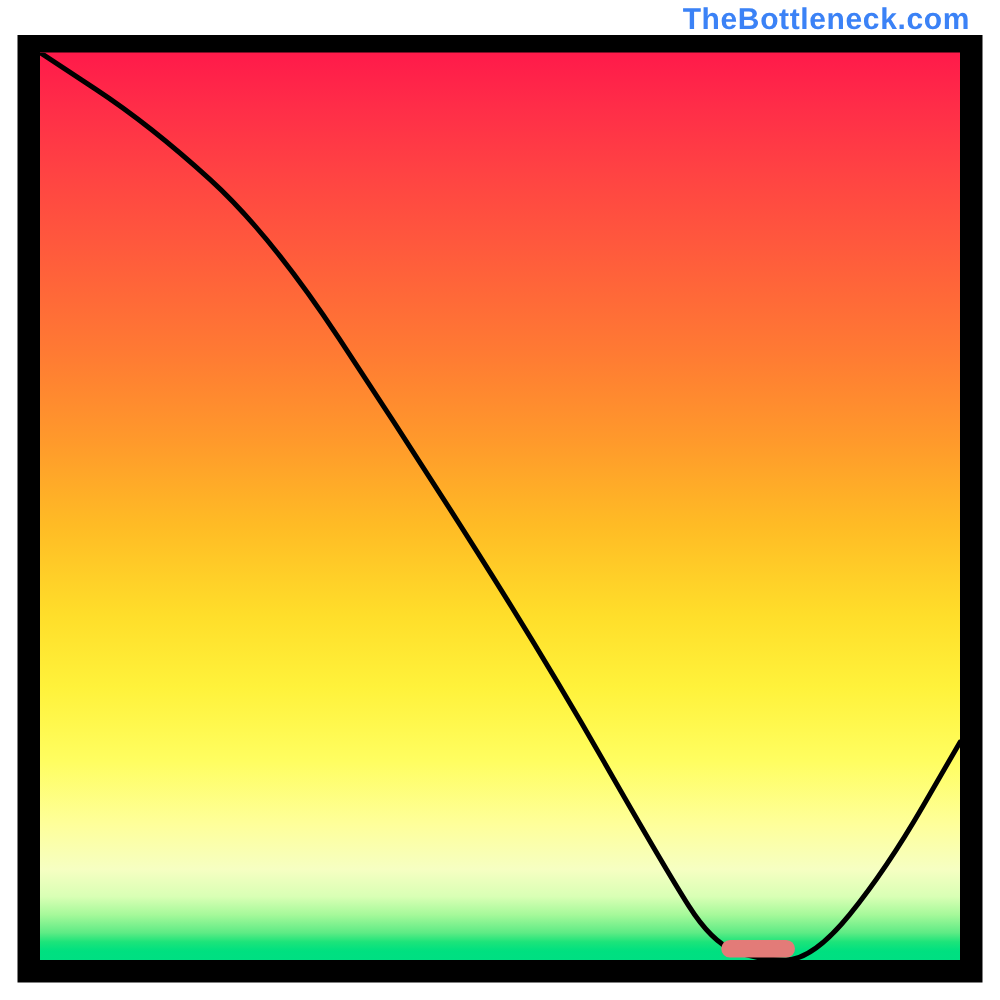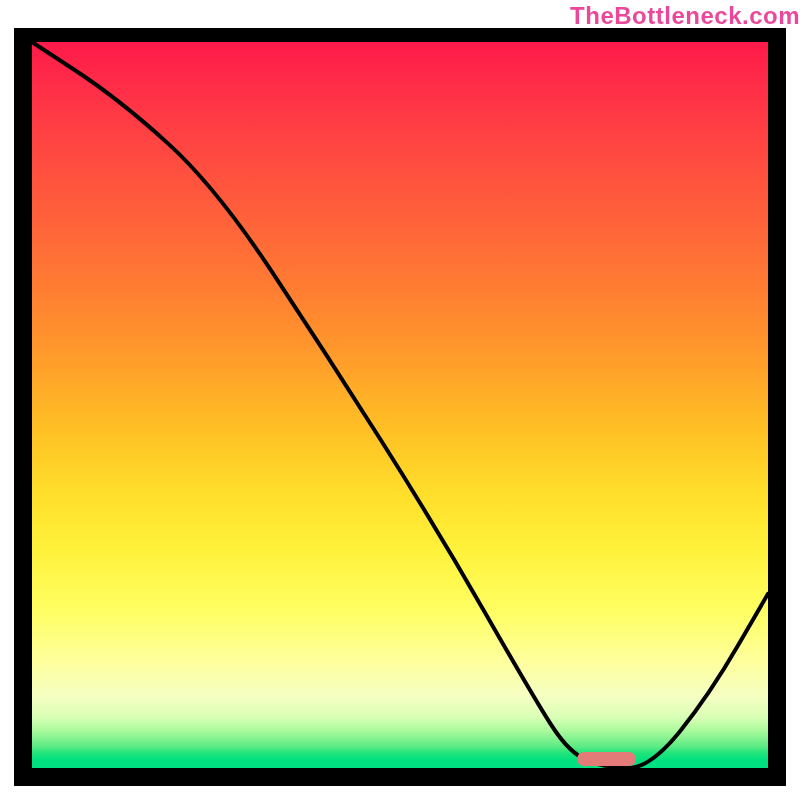--- a/index.html
+++ b/index.html
@@ -11,24 +11,24 @@
     font-family: Arial, Helvetica, sans-serif;
   }
   .container {
     position: relative;
     width: 800px;
     height: 800px;
   }
   .watermark {
     position: absolute;
     top: 2px;
-    right: 0;
+    right: 24px;
     font-size: 24px;
     font-weight: bold;
-    color: #ec4899;
+    color: #3b82f6;
     letter-spacing: 0.5px;
   }
   .plot-outer {
     position: absolute;
     left: 14px;
     top: 28px;
     width: 772px;
     height: 758px;
     background: #000;
   }

